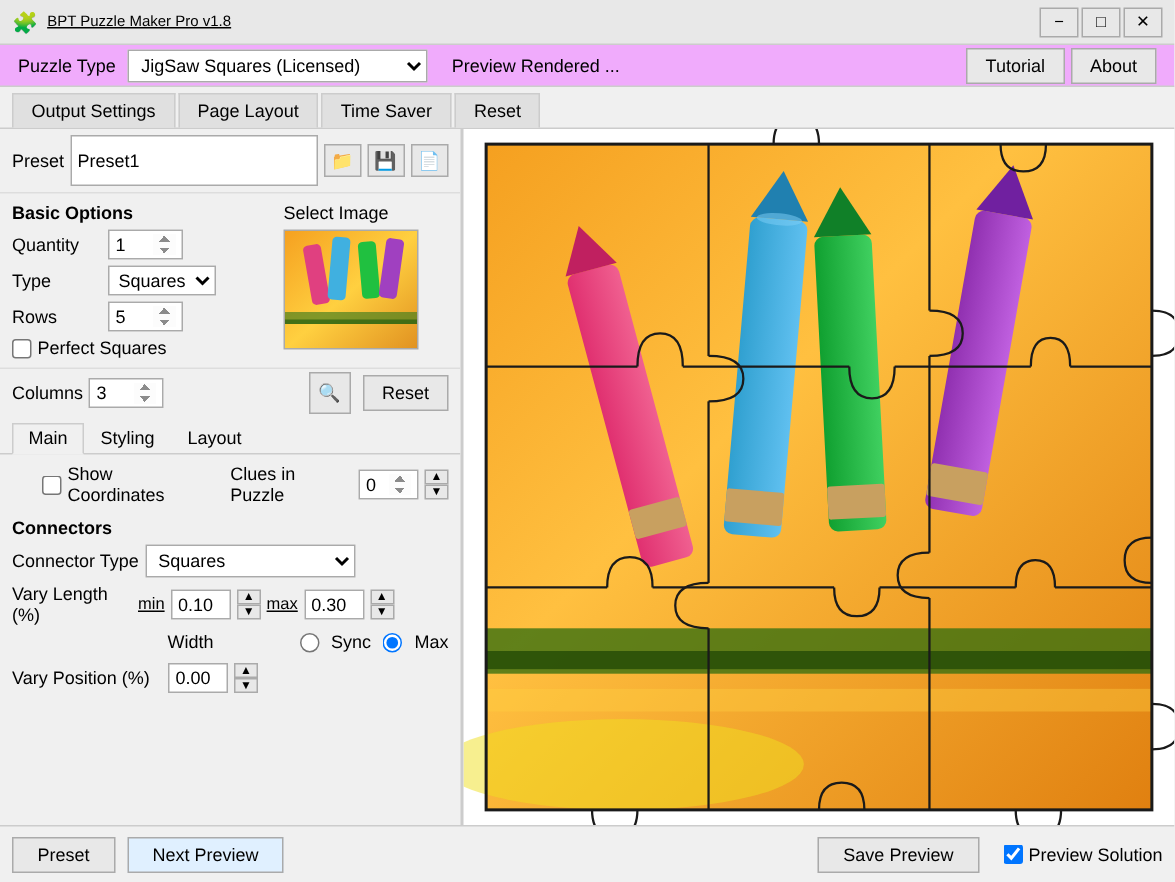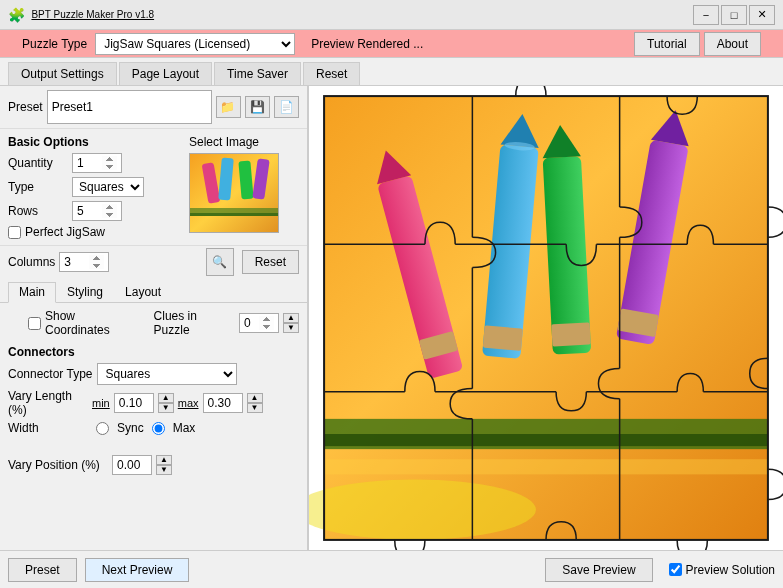--- a/index.html
+++ b/index.html
@@ -18,25 +18,25 @@
     .title-bar-btn {
       width: 26px; height: 20px;
       background: #e8e8e8;
       border: 1px solid #aaa;
       cursor: pointer;
       display: flex; align-items: center; justify-content: center;
       font-size: 11px;
     }
 
     .menu-bar {
-      background: #fca5a5;
+      background: #f0abfc;
       border-bottom: 1px solid #ccc;
       display: flex;
       align-items: center;
-      padding: 2px 22px;
+      padding: 2px 12px;
       height: 28px;
       gap: 4px;
     }
     .puzzle-type-label { margin-right: 4px; }
     .puzzle-type-select {
       width: 200px; height: 22px;
       border: 1px solid #aaa;
       background: white;
       padding: 1px 4px;
     }
@@ -243,21 +243,22 @@
     .vary-input {
       width: 40px; height: 20px;
       border: 1px solid #aaa;
       padding: 1px 4px;
       background: white;
     }
     .width-row {
       display: flex;
       align-items: center;
       gap: 8px;
-      margin-bottom: 20px;
+      margin-bottom: 7px;
+      justify-content: flex-end;
     }
     .width-label { width: 80px; }
     .radio-group { display: flex; gap: 8px; align-items: center; }
     .vary-pos-row {
       display: flex;
       align-items: center;
       gap: 4px;
     }
 
     .right-panel {
@@ -384,21 +385,21 @@
           </select>
         </div>
 
         <div class="option-row">
           <span class="option-label">Rows</span>
           <input class="option-input" type="number" value="5" style="width: 50px;">
         </div>
 
         <div class="checkbox-row">
           <input type="checkbox" style="">
-          <span>Perfect JigSaw</span>
+          <span>Perfect Squares</span>
         </div>
       </div>
 
       <div class="select-image-area">
         <div class="select-image-title">Select Image</div>
         <div class="image-preview">
 
           <svg width="90" height="80">
             <defs>
               <linearGradient id="bg1" x1="0%" y1="0%" x2="100%" y2="100%">

